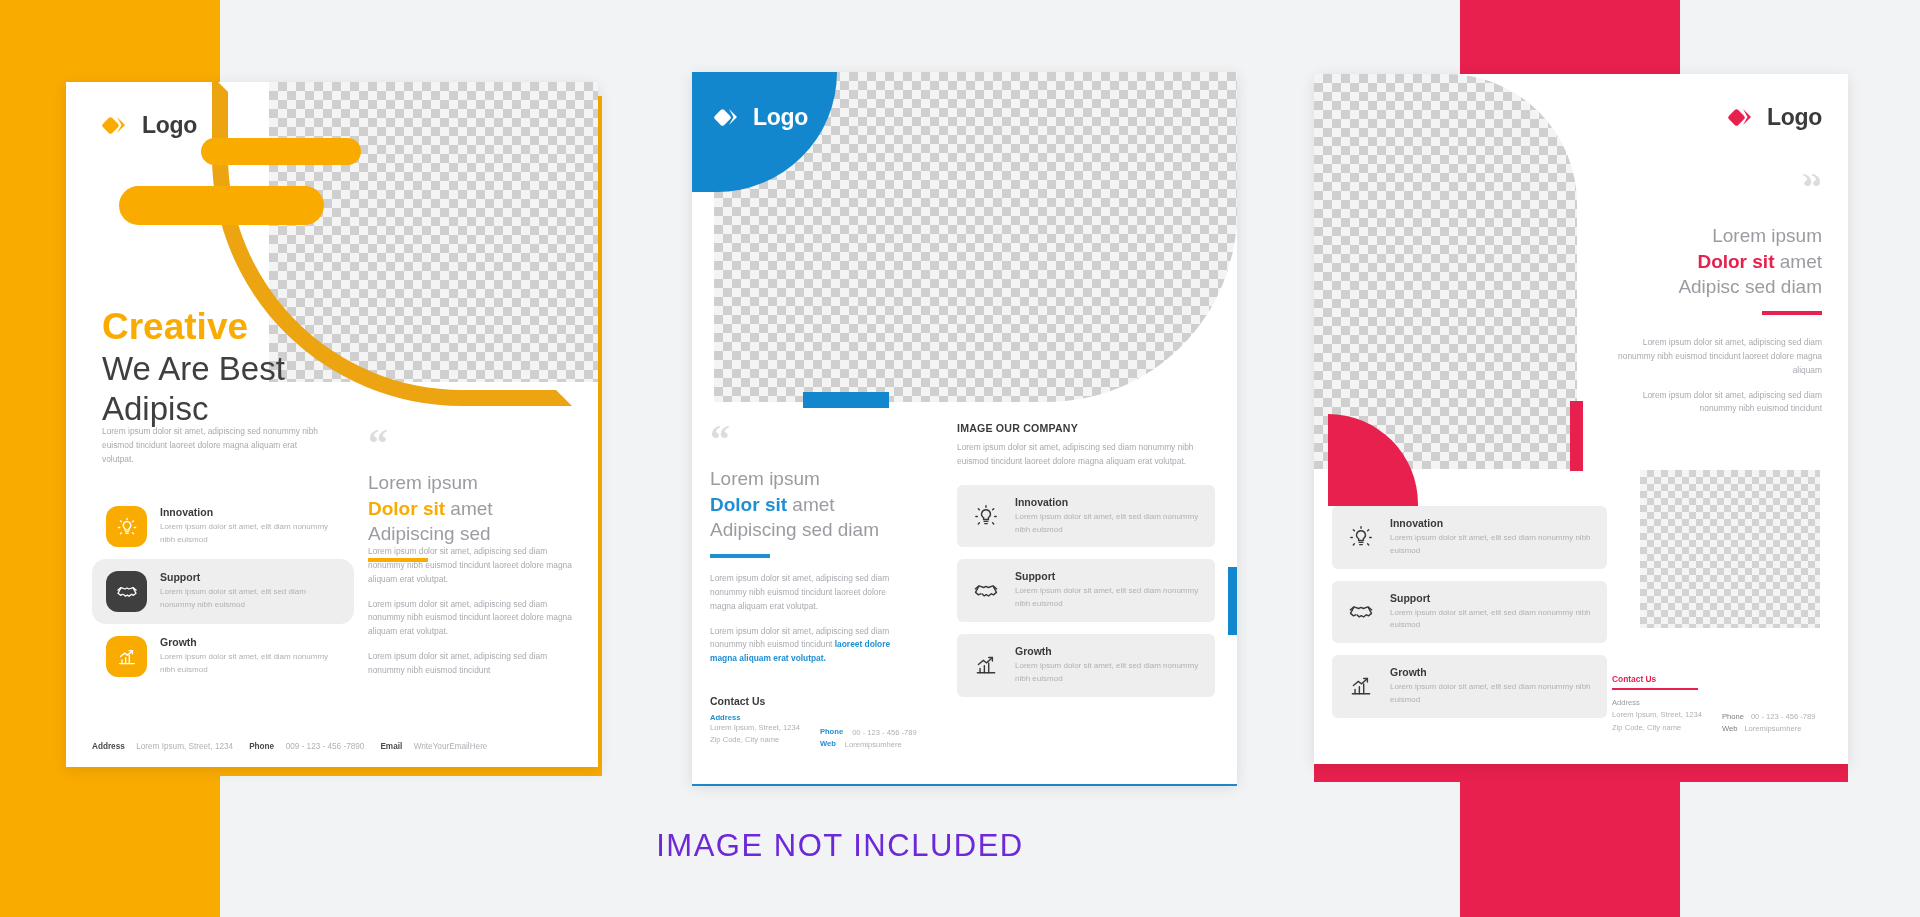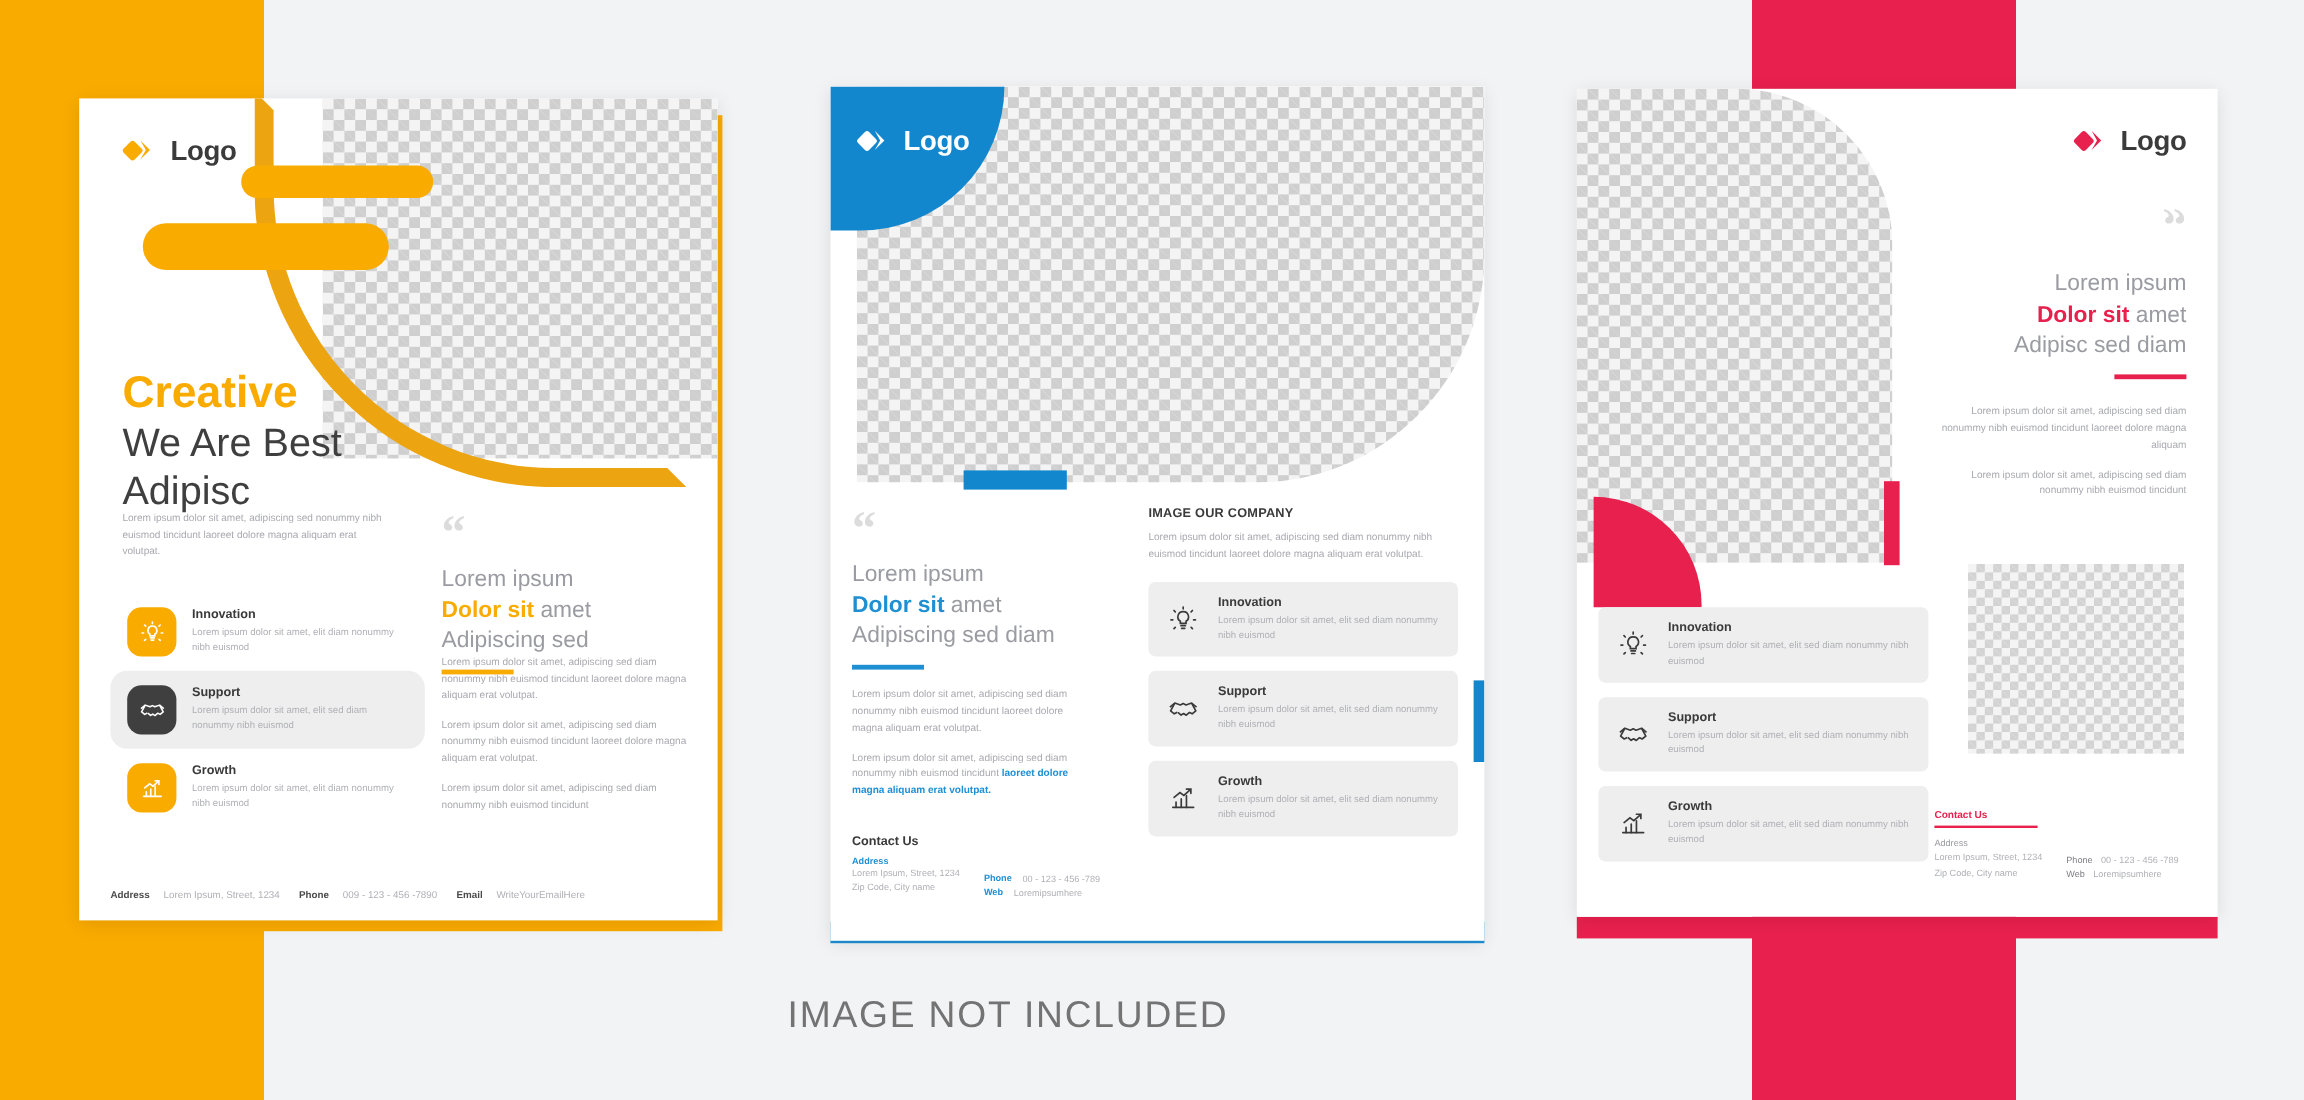--- a/index.html
+++ b/index.html
@@ -139,21 +139,21 @@
   .f3-photo2 { position: absolute; right: 28px; top: 396px; width: 180px; height: 158px; }
   .f3-features { position: absolute; left: 18px; top: 432px; width: 275px; }
   .f3-card { background: #eeeeee; border-radius: 6px; padding: 11px 14px; display:flex; gap: 14px; align-items:center; margin-bottom: 12px; }
   .f3-contact-r { position: absolute; right: 26px; bottom: 28px; width: 210px; }
   .f3-cu-title { font-size: 8.4px; font-weight: 700; color: #E8204D; margin-bottom: 4px; }
   .f3-cu-rule { width: 86px; height: 1.6px; background: #E8204D; margin-bottom: 7px; }
 
   
   .caption {
     position: absolute; left: 0; right: 0; top: 828px;
-    text-align: center; font-size: 31px; color: #737373; letter-spacing: 1.5px;
+    text-align: center; font-size: 31px; color: #6d28d9; letter-spacing: 1.5px;
   }
 </style>
 </head>
 <body>
 
 <div class="stage">
 
   <div class="corner-left"></div>
   <div class="corner-right"></div>
 

